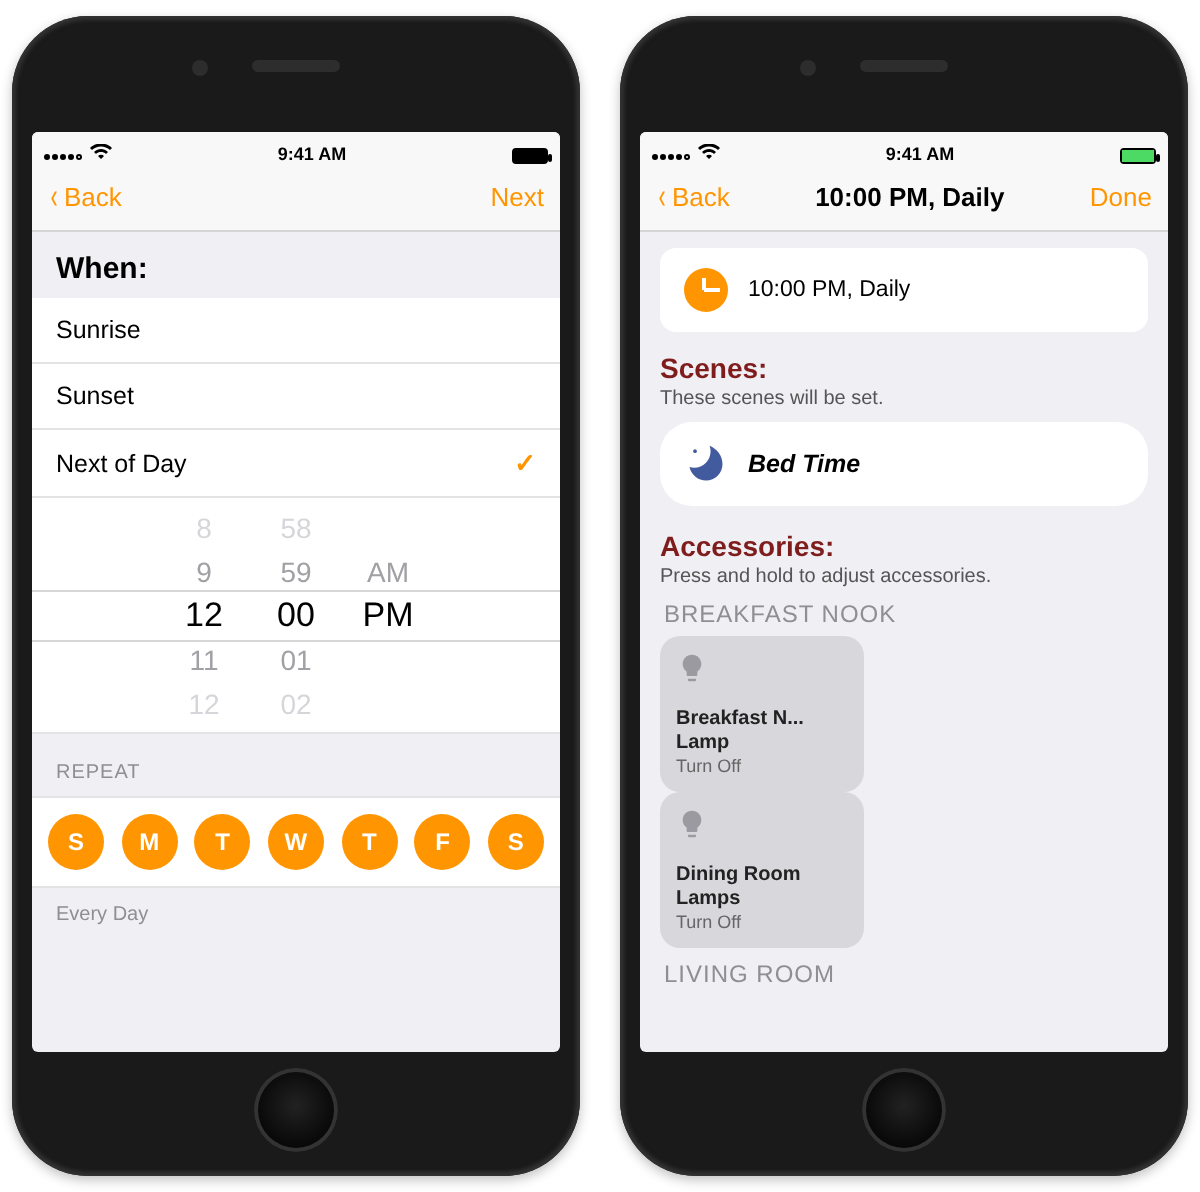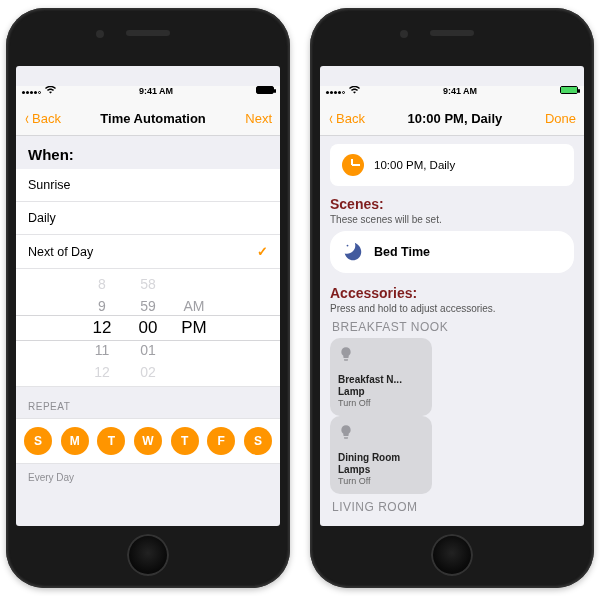--- a/index.html
+++ b/index.html
@@ -53,26 +53,25 @@
     border-radius: 3px;
     overflow: hidden;
     display: flex;
     flex-direction: column;
     font-size: 12px;
   }
   .statusbar {
     height: 16px;
     background: #f8f8f8;
     display: flex;
-    align-items: flex-start;
+    align-items: flex-end;
     justify-content: space-between;
     padding: 0 6px;
     font-size: 9px;
     color: #000;
-    margin-top: 20px;
   }
   .sb-left, .sb-right { display: flex; align-items: center; gap: 3px; }
   .dots span { width:3px; height:3px; border-radius:50%; background:#000; display:inline-block; margin-right:1px;}
   .dots span.e { background:none; border:0.5px solid #000; }
   .sb-time { font-weight:600; }
   .battery {
     width: 18px; height: 8px;
     border: 1px solid #000; border-radius: 2px;
     position: relative;
   }
@@ -150,20 +149,21 @@
     transform-origin: left center;
   }
   .clock-ico::before { width:6px; height:2px; transform:translate(-1px,-1px) rotate(-90deg);}
   .clock-ico::after { width:8px; height:2px; transform:translate(-1px,-1px) rotate(0deg);}
   .sec-head { font-size:14px; font-weight:700; color:#7f1d1d;}
   .sec-sub { font-size:10px; color:#555; margin-top:2px; margin-bottom:6px;}
   .scene-card {
     background:#fff; border-radius:16px; padding:10px 12px;
     display:flex; align-items:center; gap:10px;
     margin-bottom:12px;
+    font-style:italic;
   }
   .scene-ico {
     width:22px; height:22px; position:relative;
   }
   .scene-ico svg { width:22px; height:22px; }
   .scene-name { font-weight:700; font-size:12.5px;}
   .room-label { font-size:12px; color:#8e8e93; letter-spacing:0.5px; margin:6px 2px 4px; }
   .acc-tile {
     width:102px; height:78px; background:#d8d8dc; border-radius:10px;
     padding:8px; display:flex; flex-direction:column; justify-content:flex-start;
@@ -194,30 +194,29 @@
         <div class="battery">
             <div class="fill" style="width:100%"></div>
           </div>
       </div>
     </div>
     <div class="navbar">
       <div class="navbtn">
         <span class="chevron-left">‹</span>
         <span>Back</span>
       </div>
-      <div class="navtitle">Time Automation</div>
       <div class="navbtn">Next</div>
     </div>
     <div class="content">
       <div class="section-label">When:</div>
       <div class="list-row">
         <span>Sunrise</span>
       </div>
       <div class="list-row">
-        <span>Daily</span>
+        <span>Sunset</span>
       </div>
       <div class="list-row">
         <span>Next of Day</span>
         <span class="check">✓</span>
       </div>
       <div class="picker">
         <div class="picker-sel-band"></div>
         <div class="picker-col">
           <div class="far">8</div>
           <div class="near">9</div>

